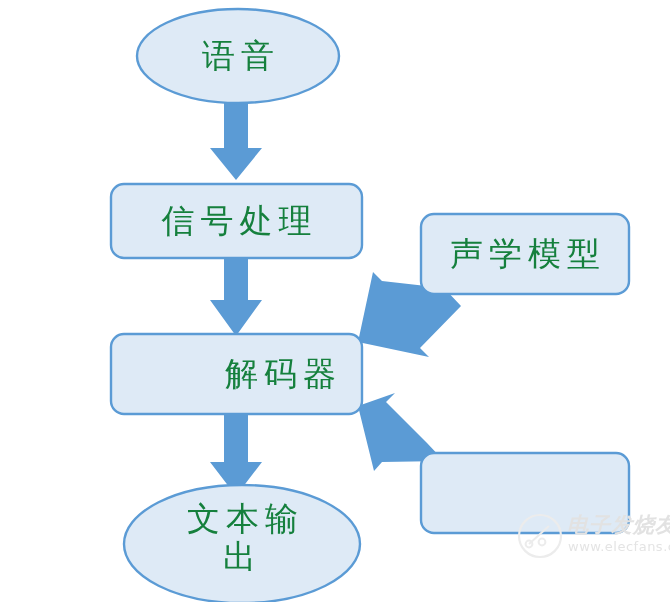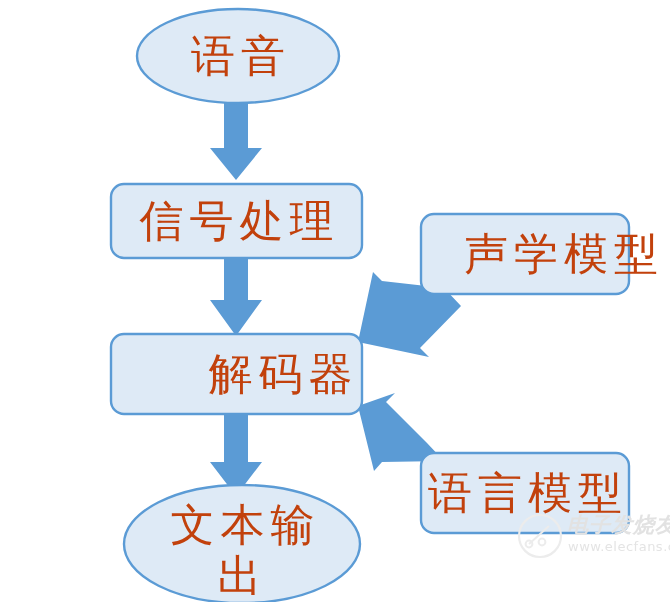--- a/index.html
+++ b/index.html
@@ -34,33 +34,33 @@
   .connector {
     fill: #5B9BD5;
     stroke: none;
   }
   .node-label {
     position: absolute;
     display: flex;
     align-items: center;
     justify-content: center;
     text-align: center;
-    color: #c2410c;
+    color: #15803d;
     font-family: "DejaVu Sans", "Liberation Sans", sans-serif;
-    font-size: 44px;
+    font-size: 33px;
     line-height: 1.15;
     letter-spacing: 6px;
     text-indent: 6px;
     white-space: pre-wrap;
     pointer-events: none;
   }
   .label-speech      { left: 136px; top: 8px;   width: 204px; height: 96px; }
   .label-signal      { left: 110px; top: 183px; width: 253px; height: 76px; }
   .label-decoder     { left: 110px; top: 333px; width: 253px; height: 82px; margin-left: 44px; }
-  .label-acoustic    { left: 420px; top: 213px; width: 210px; height: 82px; padding-left: 36px; }
+  .label-acoustic    { left: 420px; top: 213px; width: 210px; height: 82px; }
   .label-language    { left: 420px; top: 452px; width: 210px; height: 82px; }
   .label-textout     { left: 145px; top: 484px; width: 195px; height: 110px;
                        align-items: flex-start; margin-top: 16px; }
   .label-textout .txt { display: block; width: 160px; }
 
   #watermark {
     position: absolute;
     left: 515px;
     top: 501px;
     width: 150px;
@@ -128,21 +128,20 @@
   </svg>
 
   <div class="node-label label-speech">语音</div>
 
   <div class="node-label label-signal">信号处理</div>
 
   <div class="node-label label-decoder">解码器</div>
 
   <div class="node-label label-acoustic">声学模型</div>
 
-  <div class="node-label label-language">语言模型</div>
 
   <div class="node-label label-textout"><span class="txt">文本输出</span></div>
 
   <div id="watermark">
     <svg class="wm-logo" viewBox="0 0 46 46">
       <circle cx="23" cy="23" r="21" fill="none" stroke="#ececec" stroke-width="2.2"></circle>
       <line x1="12" y1="31" x2="32" y2="13" stroke="#ececec" stroke-width="2"></line>
       <circle cx="12" cy="31" r="3.4" fill="none" stroke="#ececec" stroke-width="2"></circle>
       <circle cx="25" cy="29" r="3.4" fill="none" stroke="#ececec" stroke-width="2"></circle>
     </svg>

